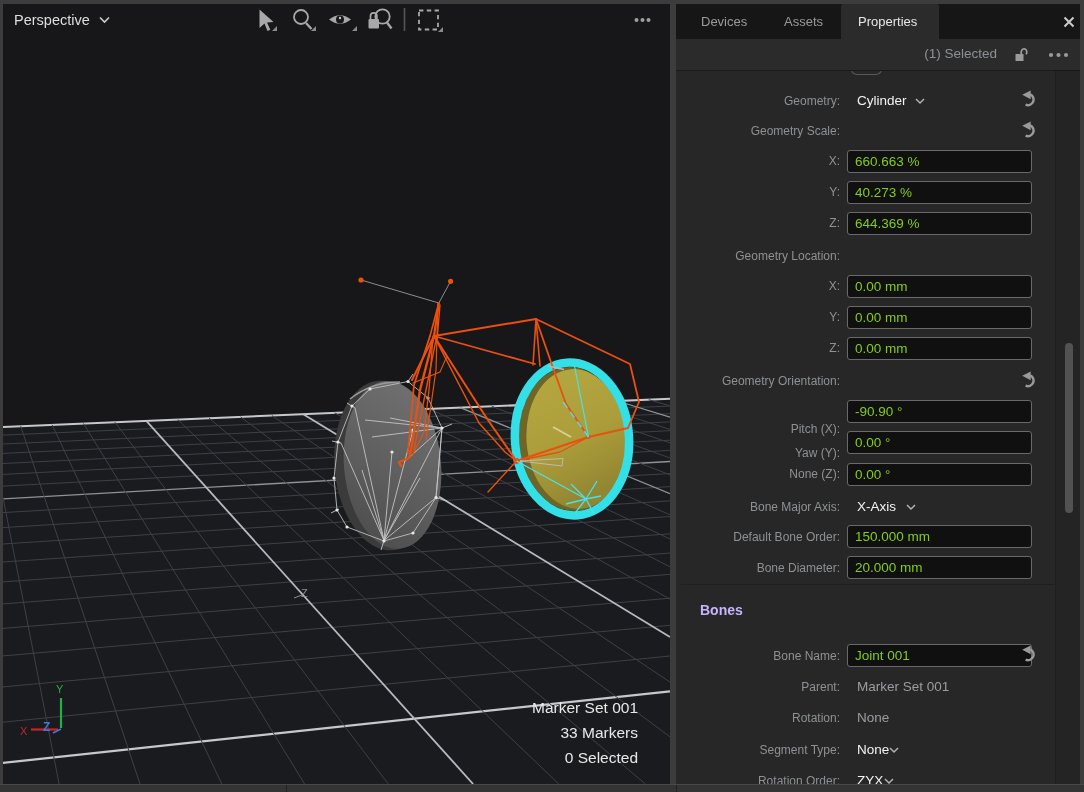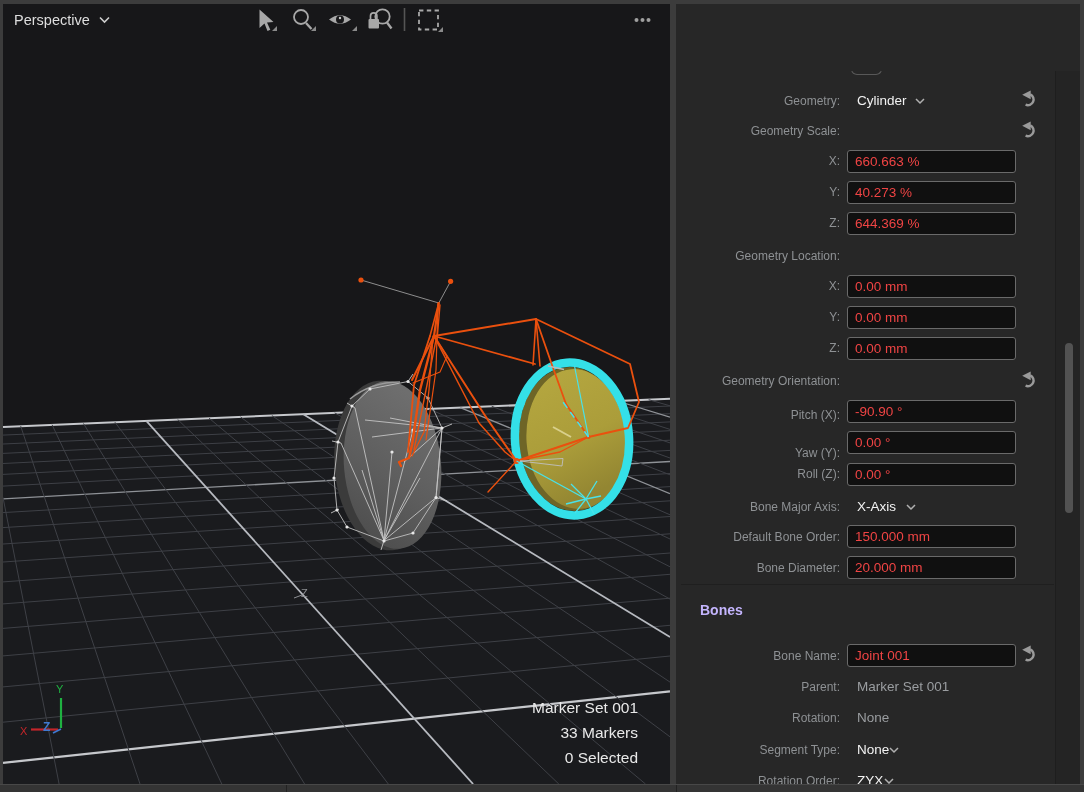--- a/index.html
+++ b/index.html
@@ -4,21 +4,21 @@
 body { width:1084px; height:792px; background:#3c3c3c; font-family:"Liberation Sans", sans-serif; overflow:hidden; position:relative; }
 .abs { position:absolute; }
 #vp { position:absolute; left:3px; top:4px; width:667px; height:780px; background:#171719; }
 #panel { position:absolute; left:676px; top:4px; width:404px; height:780px; background:#272727; }
 #tabbar { position:absolute; left:0; top:0; width:404px; height:35px; background:#161616; }
 .tab { position:absolute; top:0; height:35px; line-height:35px; font-size:13px; color:#9a9a9a; }
 #tab-active { position:absolute; left:165px; top:0; width:98px; height:35px; background:#2b2b2b; border-radius:2px 2px 0 0; }
 #hdr { position:absolute; left:0; top:35px; width:404px; height:32px; background:#2b2b2b; border-bottom:1px solid #1a1a1a; }
 .lbl { position:absolute; left:0; width:164px; text-align:right; font-size:12px; color:#8e9194; height:20px; line-height:20px; }
 .val { position:absolute; left:173px; font-size:13.5px; height:20px; line-height:20px;margin-left:8px; }
-.inp { position:absolute; left:171px; width:169px; height:23px; line-height:21px; background:#101010; border:1px solid #6a6a6a; border-radius:3px; color:#ef4444; font-size:13.5px; padding-left:7px; }
+.inp { position:absolute; left:171px; width:185px; height:23px; line-height:21px; background:#101010; border:1px solid #6a6a6a; border-radius:3px; color:#84cc16; font-size:13.5px; padding-left:7px; }
 #content { position:absolute; left:0; top:67px; width:379px; height:713px; overflow:hidden; }
 #gutter { position:absolute; left:379px; top:67px; width:25px; height:713px; background:#242424; border-left:1px solid #1e1e1e; }
 #thumb { position:absolute; left:9px; top:272px; width:8px; height:170px; background:#525252; border-radius:4px; }
 #bstrip { position:absolute; left:0px; top:784px; width:1084px; height:8px; background:#343434; border-top:1px solid #484848; }
 </style></head><body>
 <div id="vp"></div>
 <svg style="position:absolute;left:3px;top:4px" width="667" height="780" viewBox="3 4 667 780">
     <defs>
 <linearGradient id="gdisc" x1="0.65" y1="0.05" x2="0.2" y2="1">
 <stop offset="0" stop-color="#6e6e6e"></stop>
@@ -189,20 +189,41 @@
     <rect x="368.5" y="19" width="10.5" height="9.5" rx="1" fill="#a8a8a8"></rect>
     <path d="M370.5 19 v-3 a3.2 3.2 0 0 1 6.4 0 v3" stroke="#a8a8a8" stroke-width="1.7" fill="none"></path>
     <line x1="404.5" y1="8" x2="404.5" y2="31" stroke="#555555" stroke-width="1.6"></line>
     <rect x="419" y="10.5" width="19" height="19" fill="none" stroke="#a8a8a8" stroke-width="1.8" stroke-dasharray="4.4,3.4"></rect>
     <path d="M438 32 L443 32 L443 27 Z" fill="#8a8a8a"></path>
     <circle cx="636.5" cy="20" r="2" fill="#9f9f9f"></circle>
     <circle cx="642.5" cy="20" r="2" fill="#9f9f9f"></circle>
     <circle cx="648.5" cy="20" r="2" fill="#9f9f9f"></circle>
   </svg>
 <div id="panel">
+  <div id="tabbar">
+    <div id="tab-active"></div>
+    <div class="tab" style="left:25px">Devices</div>
+    <div class="tab" style="left:108px">Assets</div>
+    <div class="tab" style="left:182px;color:#e8e8e8">Properties</div>
+    <svg class="abs" style="left:387px;top:12px" width="12" height="12">
+        <path d="M1.5 1.5 L10.5 10.5 M10.5 1.5 L1.5 10.5" stroke="#cccccc" stroke-width="2"></path>
+      </svg>
+  </div>
+  <div id="hdr">
+    <div style="position:absolute;right:83px;top:7px;font-size:13.5px;color:#8d9196">(1) Selected</div>
+    <svg class="abs" style="left:339px;top:7px" width="14" height="16">
+        <rect x="0.5" y="8" width="8" height="7" fill="#9a9a9a"></rect>
+        <path d="M6.3 8.2 C5.6 4.6 7.4 2.4 9.6 2.9 C11.8 3.4 12.4 5.8 11.2 8.4" stroke="#9a9a9a" stroke-width="1.7" fill="none"></path>
+      </svg>
+    <svg class="abs" style="left:372px;top:13px" width="24" height="6">
+      <circle cx="3" cy="3" r="2.1" fill="#9a9a9a"></circle>
+        <circle cx="10.5" cy="3" r="2.1" fill="#9a9a9a"></circle>
+        <circle cx="18" cy="3" r="2.1" fill="#9a9a9a"></circle>
+    </svg>
+  </div>
   <div id="content">
     <div style="position:absolute;left:175px;top:-14px;width:31px;height:18px;border:1px solid #585858;border-top:none;border-radius:0 0 6px 6px;background:transparent"></div>
     <div style="position:absolute;left:0;top:-71px;width:404px">
         <div class="lbl" style="top:90.5px">Geometry:</div>
         <div class="val" style="top:90.5px;color:#f2f2f2">Cylinder</div>
         <svg class="abs" style="left:239px;top:97.5px" width="10" height="7">
           <path d="M1 1 L5 5 L9 1" stroke="#b0b0b0" stroke-width="1.5" fill="none"></path>
         </svg>
         <svg class="abs" style="left:346px;top:90.0px" width="17" height="20">
           <path d="M8.2 4.3 A5.5 5.5 0 1 1 3.6 14.7" stroke="#9a9a9a" stroke-width="2.4" fill="none"></path>
@@ -224,25 +245,25 @@
         <div class="inp" style="top:274.5px">0.00 mm</div>
         <div class="lbl" style="top:307px">Y:</div>
         <div class="inp" style="top:305.5px">0.00 mm</div>
         <div class="lbl" style="top:338px">Z:</div>
         <div class="inp" style="top:336.5px">0.00 mm</div>
         <div class="lbl" style="top:371px">Geometry Orientation:</div>
         <svg class="abs" style="left:346px;top:370.5px" width="17" height="20">
           <path d="M8.2 4.3 A5.5 5.5 0 1 1 3.6 14.7" stroke="#9a9a9a" stroke-width="2.4" fill="none"></path>
           <polygon points="0.2,4.8 8.7,0.4 8.7,9.2" fill="#9a9a9a"></polygon>
         </svg>
-        <div class="lbl" style="top:405px">Pitch (X):</div>
+        <div class="lbl" style="top:419px">Pitch (X):</div>
         <div class="inp" style="top:399.5px">-90.90 °</div>
         <div class="lbl" style="top:443px">Yaw (Y):</div>
         <div class="inp" style="top:431.0px">0.00 °</div>
-        <div class="lbl" style="top:464px">Roll (Z):</div>
+        <div class="lbl" style="top:464px">None (Z):</div>
         <div class="inp" style="top:462.5px">0.00 °</div>
         <div class="lbl" style="top:497px">Bone Major Axis:</div>
         <div class="val" style="top:497px;color:#f2f2f2">X-Axis</div>
         <svg class="abs" style="left:230px;top:504px" width="10" height="7">
           <path d="M1 1 L5 5 L9 1" stroke="#b0b0b0" stroke-width="1.5" fill="none"></path>
         </svg>
         <div class="lbl" style="top:526.5px">Default Bone Order:</div>
         <div class="inp" style="top:525.0px">150.000 mm</div>
         <div class="lbl" style="top:557.5px">Bone Diameter:</div>
         <div class="inp" style="top:556.0px">20.000 mm</div>

